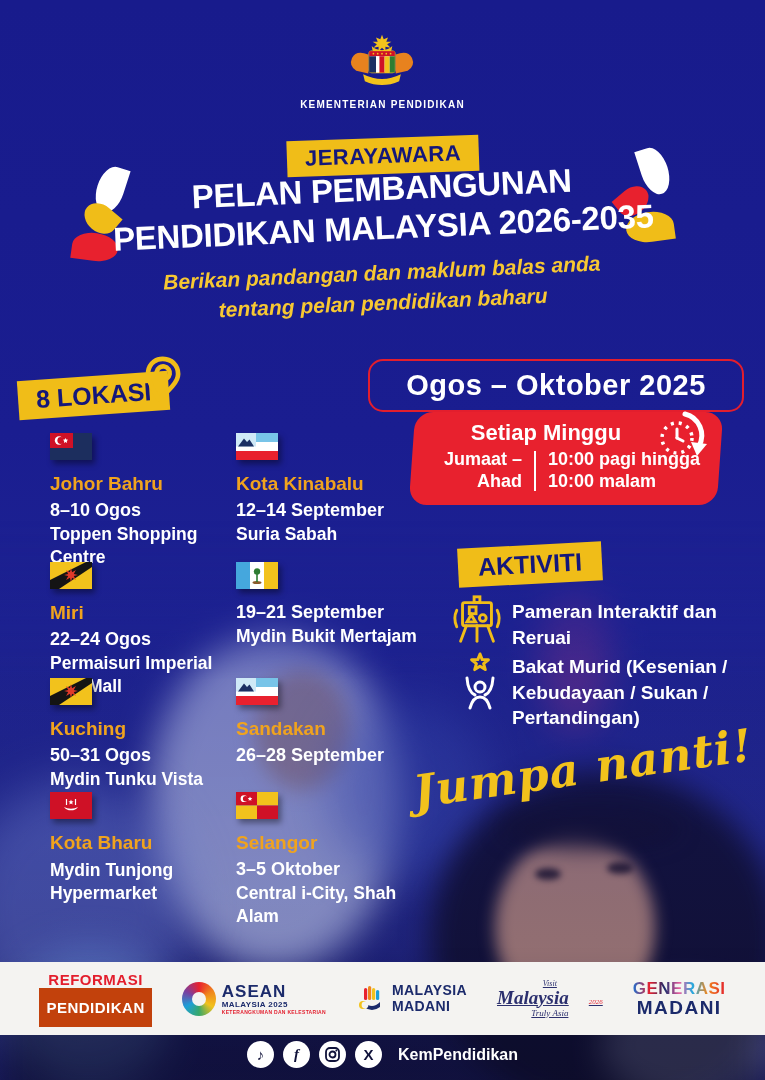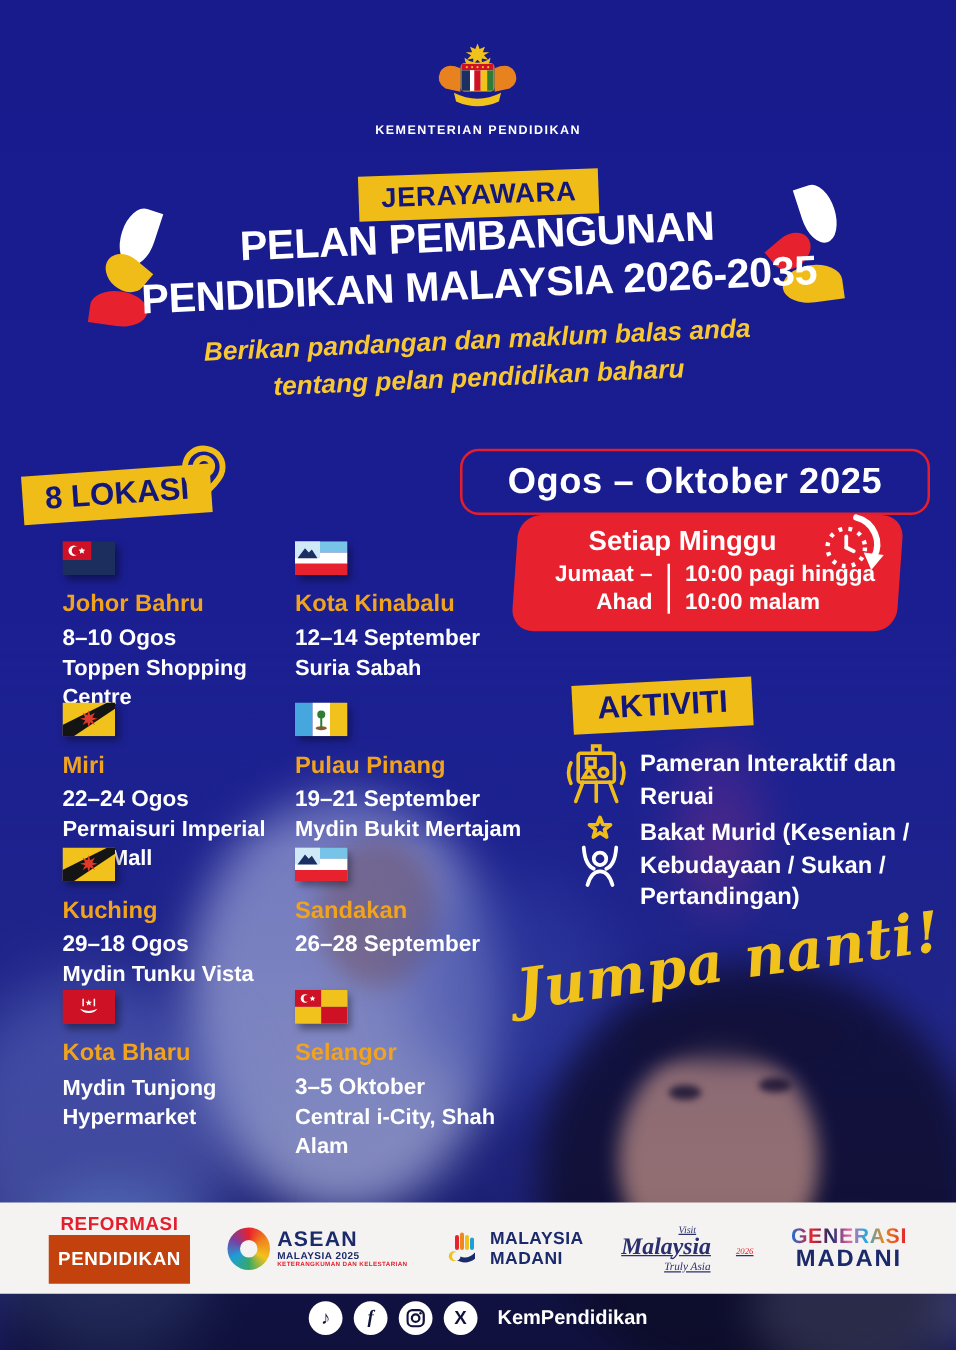--- a/index.html
+++ b/index.html
@@ -223,35 +223,34 @@
     <div class="flag">
       <svg width="42" height="27" viewBox="0 0 42 27">
           <rect width="14" height="27" fill="#45a7dd"></rect>
           <rect x="14" width="14" height="27" fill="#fff"></rect>
           <rect x="28" width="14" height="27" fill="#f2c21c"></rect>
           <ellipse cx="21" cy="20.5" rx="4.5" ry="1.6" fill="#8a5a2b"></ellipse>
           <line x1="21" y1="20" x2="21" y2="11" stroke="#2e7d32" stroke-width="1.6"></line>
           <circle cx="21" cy="9.5" r="3.2" fill="#2e7d32"></circle>
         </svg>
     </div>
-    <div class="loc-name">Pulau Pinang</div>
     <div class="loc-date">19–21 September</div>
     <div class="loc-venue">Mydin Bukit Mertajam</div>
   </div>
 
   <div class="loc" style="left:50px;top:678px">
     <div class="flag">
       <svg width="42" height="27" viewBox="0 0 42 27">
           <rect width="42" height="27" fill="#f2c21c"></rect>
           <polygon points="0,27 0,18 36,0 42,0 42,5 9,27" fill="#141414"></polygon>
           <polygon points="28,13 23.8,14.1 25.9,17.9 22.1,15.8 21,20 19.9,15.8 16.1,17.9 18.2,14.1 14,13 18.2,11.9 16.1,8.1 19.9,10.2 21,6 22.1,10.2 25.9,8.1 23.8,11.9" fill="#e03a2a"></polygon>
         </svg>
     </div>
     <div class="loc-name">Kuching</div>
-    <div class="loc-date">29–18 Ogos</div>
+    <div class="loc-date">50–31 Ogos</div>
     <div class="loc-venue">Mydin Tunku Vista</div>
   </div>
 
   <div class="loc" style="left:236px;top:678px">
     <div class="flag">
       <svg width="42" height="27" viewBox="0 0 42 27">
           <rect width="42" height="9" fill="#78c4e8"></rect>
           <rect y="9" width="42" height="9" fill="#fff"></rect>
           <rect y="18" width="42" height="9" fill="#e8212e"></rect>
           <rect width="20" height="13.5" fill="#cfe9f7"></rect>

